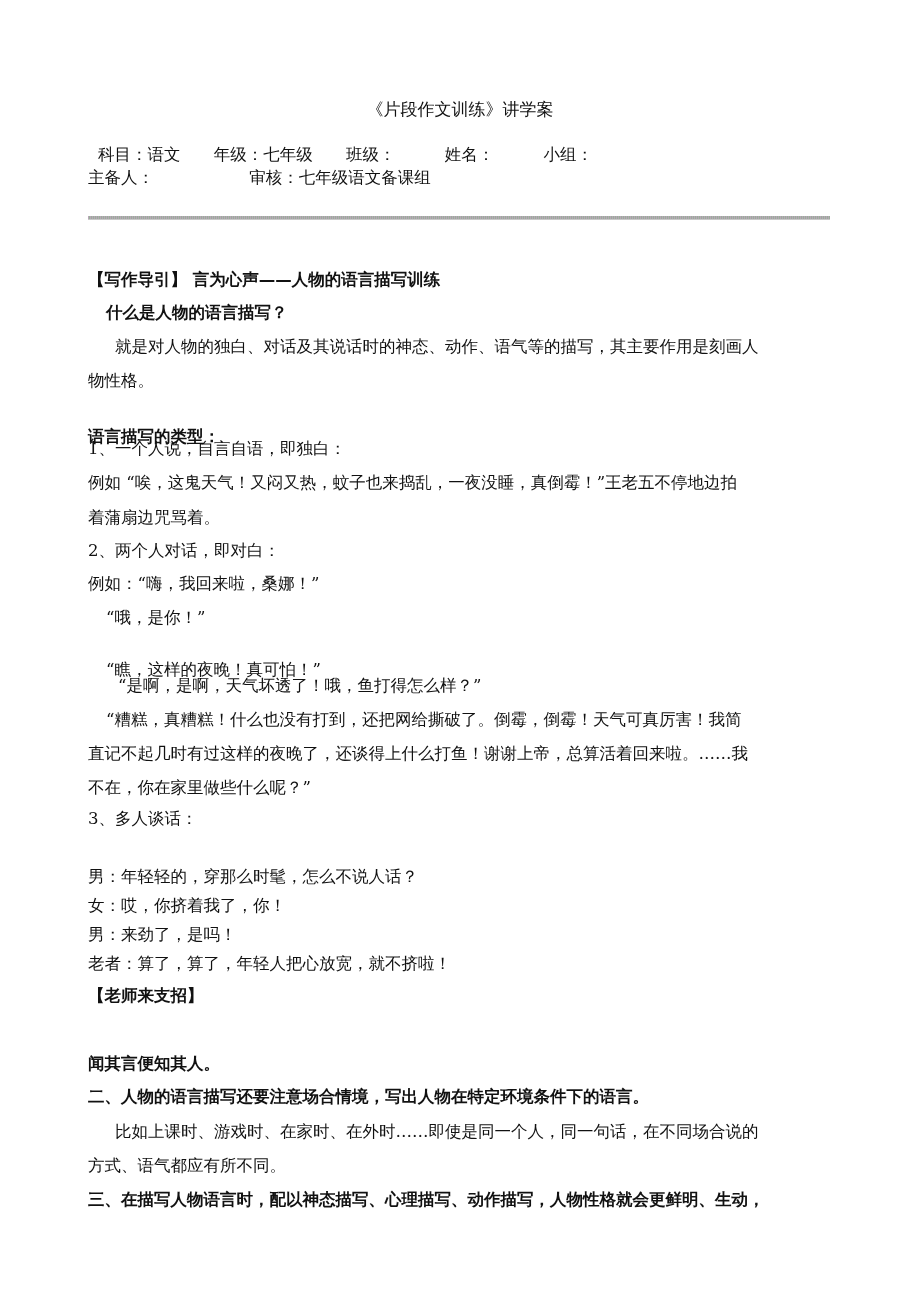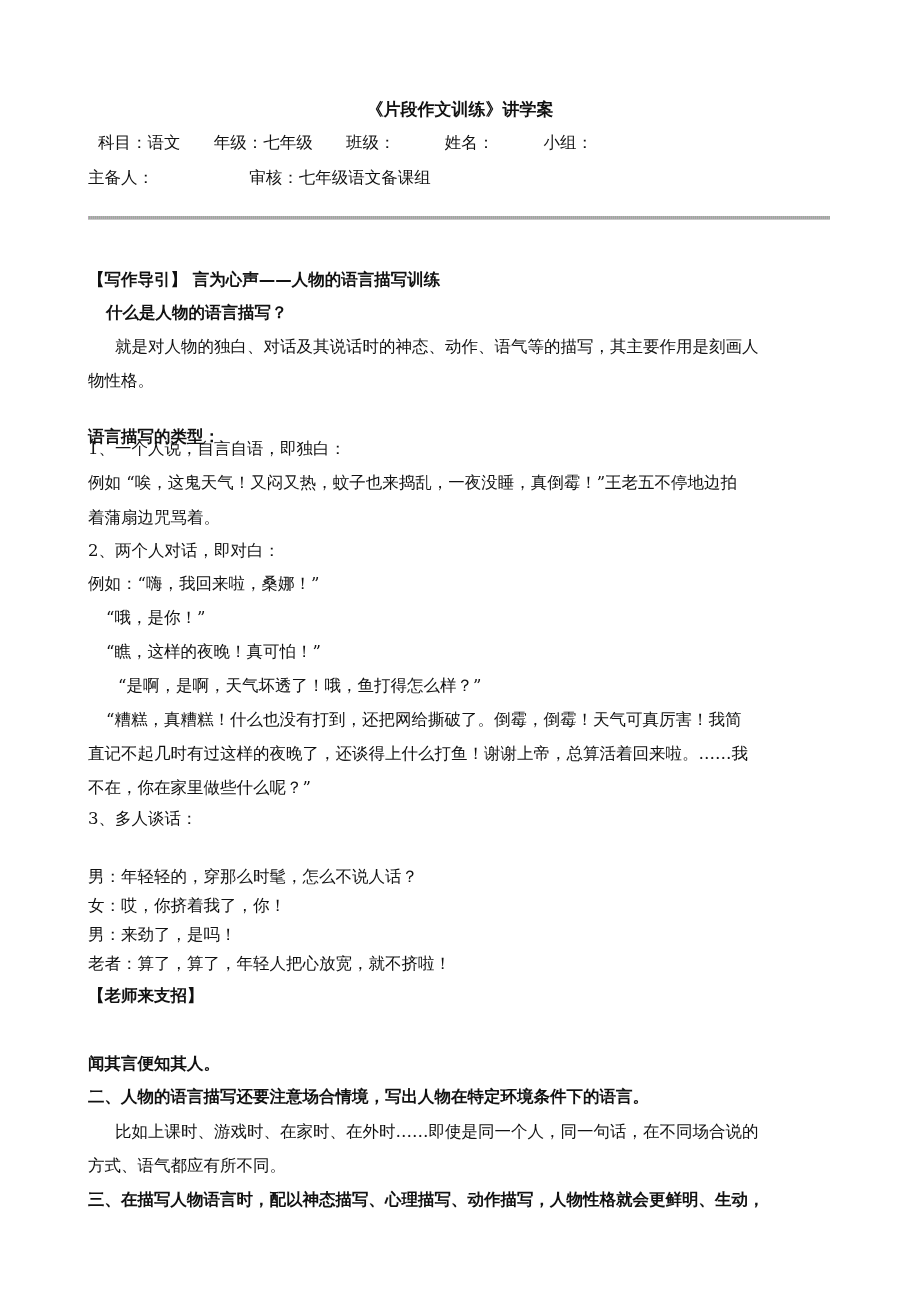--- a/index.html
+++ b/index.html
@@ -2,36 +2,36 @@
 <html><head>
   <meta charset="utf-8">
   <style>
     html, body { margin: 0; padding: 0; background: #ffffff; }
     body { width: 920px; height: 1302px; position: relative; overflow: hidden;
            font-family: "DejaVu Serif", "Liberation Serif", serif; color: #111; }
     .page { position: absolute; left: 0; top: 0; width: 920px; height: 1302px; }
     .line { position: absolute; left: 88px; white-space: nowrap; font-size: 16.5px; line-height: 20px; }
     .bold { font-family: "DejaVu Sans", "Liberation Sans", sans-serif; font-weight: bold; }
     .title { position: absolute; top: 98px; left: 0; width: 920px; text-align: center;
-             font-size: 17px; font-weight: bold; font-family: "DejaVu Sans", "Liberation Sans", sans-serif; }
+             font-size: 17px; font-weight: normal; font-family: "DejaVu Sans", "Liberation Sans", sans-serif; }
     .meta span { display: inline-block; }
     .rule { position: absolute; left: 88px; top: 216px; width: 742px; height: 3px;
             background: repeating-linear-gradient(90deg, #b8a6b8 0 1px, #9aae9a 1px 2px); }
     .rule::after { content: ""; position: absolute; left: 0; top: 3px; width: 100%; height: 1px; background: #c8c8c8; }
   </style>
 </head>
 <body>
 
 <div class="page">
 
   <div class="title">《片段作文训练》讲学案</div>
 
   <div class="line meta" style="top:133px; left:98px;">
     <span>科目：语文</span>
-    <span style="margin-left:28px;">年级：七年级</span>
+    <span style="margin-left:28px;margin-top:12px;">年级：七年级</span>
     <span style="margin-left:28px;">班级：</span>
     <span style="margin-left:44px;">姓名：</span>
     <span style="margin-left:44px;">小组：</span>
   </div>
 
   <div class="line meta" style="top:168px;">
     <span>主备人：</span>
     <span style="margin-left:90px;">审核：七年级语文备课组</span>
   </div>
 
@@ -43,21 +43,21 @@
   <div class="line" style="top:371px;">物性格。</div>
   <div class="line bold" style="top:427px;">语言描写的类型：</div>
 
   <div class="line" style="top:439px;">1、一个人说，自言自语，即独白：</div>
   <div class="line" style="top:473px;">例如 “唉，这鬼天气！又闷又热，蚊子也来捣乱，一夜没睡，真倒霉！”王老五不停地边拍</div>
   <div class="line" style="top:508px;">着蒲扇边咒骂着。</div>
 
   <div class="line" style="top:541px;">2、两个人对话，即对白：</div>
   <div class="line" style="top:574px;">例如：“嗨，我回来啦，桑娜！”</div>
   <div class="line" style="top:608px; left:106px;text-align:right;">“哦，是你！”</div>
-  <div class="line" style="top:642px; left:106px;">“瞧，这样的夜晚！真可怕！”</div>
+  <div class="line" style="top:660px; left:106px;">“瞧，这样的夜晚！真可怕！”</div>
   <div class="line" style="top:676px; left:118px;">“是啊，是啊，天气坏透了！哦，鱼打得怎么样？”</div>
   <div class="line" style="top:710px; left:106px;">“糟糕，真糟糕！什么也没有打到，还把网给撕破了。倒霉，倒霉！天气可真厉害！我简</div>
   <div class="line" style="top:744px;">直记不起几时有过这样的夜晚了，还谈得上什么打鱼！谢谢上帝，总算活着回来啦。……我</div>
   <div class="line" style="top:778px;">不在，你在家里做些什么呢？”</div>
 
   <div class="line" style="top:809px;">3、多人谈话：</div>
   <div class="line" style="top:867px;">男：年轻轻的，穿那么时髦，怎么不说人话？</div>
   <div class="line" style="top:896px;">女：哎，你挤着我了，你！</div>
   <div class="line" style="top:925px;">男：来劲了，是吗！</div>
   <div class="line" style="top:954px;">老者：算了，算了，年轻人把心放宽，就不挤啦！</div>

